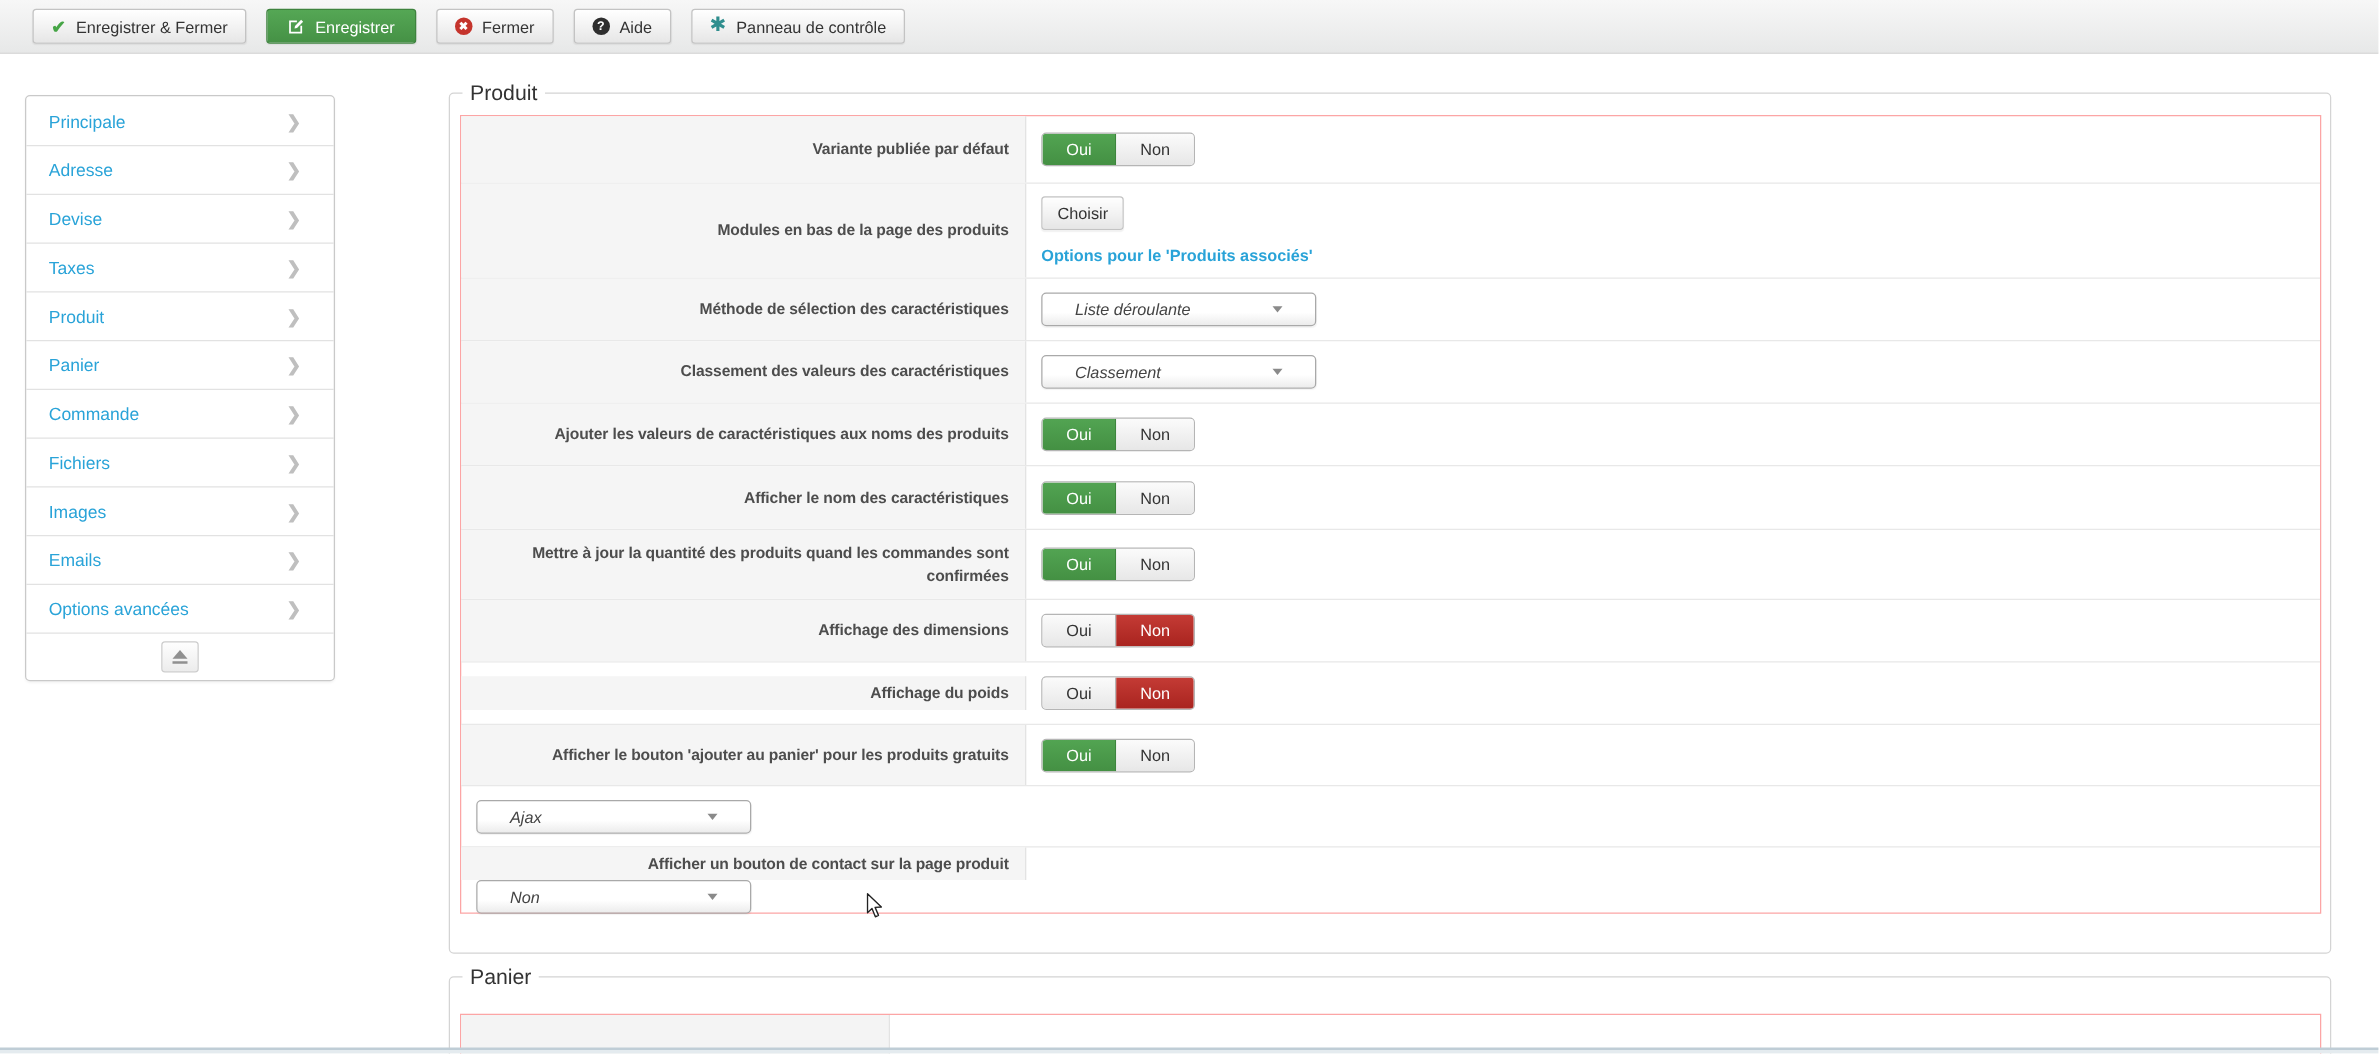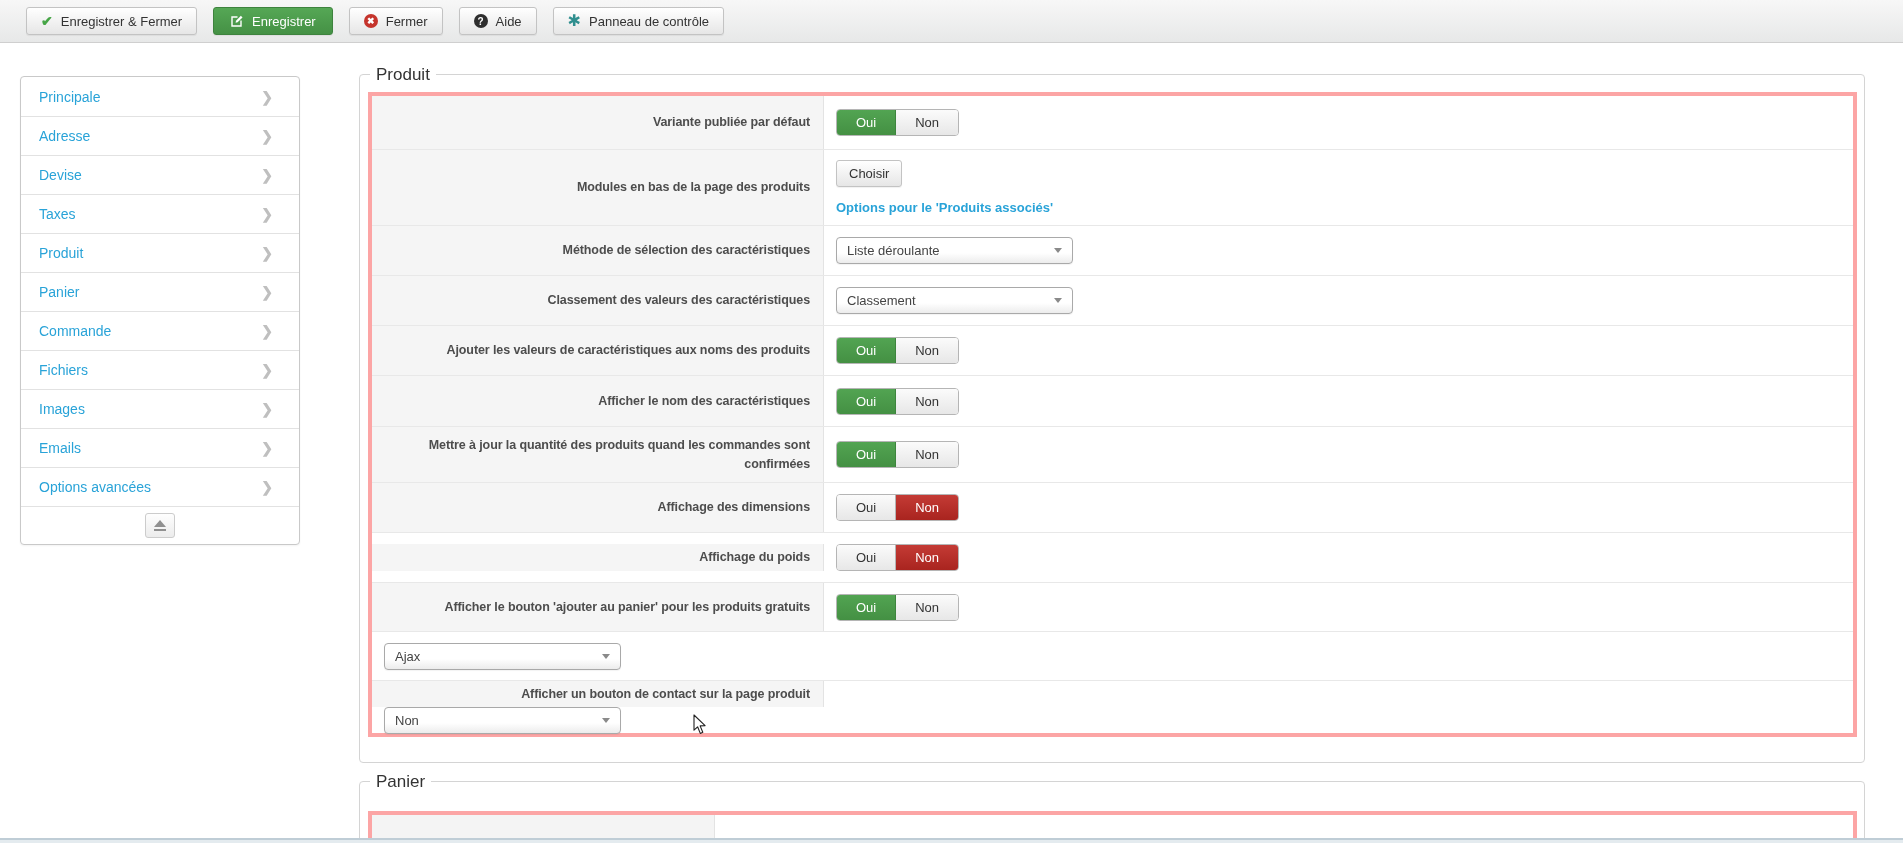--- a/index.html
+++ b/index.html
@@ -17,21 +17,21 @@
          border-radius:3px; box-shadow:0 1px 1px rgba(0,0,0,.06); cursor:pointer; white-space:nowrap; }
   .btn.success { background:linear-gradient(#55a755,#459145); border-color:#3e833e; color:#fff; padding:0 16px; }
   .ic { display:inline-flex; align-items:center; justify-content:center; }
   .ic.check { color:#46a546; font-size:14px; font-weight:bold; }
   .ic.circle { width:14px; height:14px; border-radius:50%; color:#fff; font-size:9px; font-weight:bold; }
   .ic.circle.red  { background:#c5342c; }
   .ic.circle.dark { background:#2e2e2e; font-size:10px; }
   .ic.star { color:#2f8e8e; font-size:16px; line-height:1; }
 
   
-  .sidebar { position:absolute; left:20px; top:76px; width:280px; background:#fff;
+  .sidebar { position:absolute; left:20px; top:76px; width:248px; background:#fff;
              border:1px solid #c9c9c9; border-radius:4px; box-shadow:0 1px 2px rgba(0,0,0,.05); }
   .side-item { display:flex; align-items:center; justify-content:space-between;
                height:39px; padding:0 26px 0 18px; border-top:1px solid #e2e2e2;
                color:#29a3d8; font-size:14px; cursor:pointer; }
   .side-item:first-child { border-top:none; }
   .chev { color:#bfbfbf; font-size:14px; font-weight:bold; }
   .side-foot { border-top:1px solid #e2e2e2; height:38px; display:flex; align-items:center; justify-content:center; }
   .eject-btn { width:30px; height:25px; border:1px solid #ccc; border-radius:3px;
                background:linear-gradient(#fefefe,#ececec); display:flex; flex-direction:column;
                align-items:center; justify-content:center; cursor:pointer; }
@@ -40,21 +40,21 @@
   .eject-btn .bar { width:12px; height:2px; background:#909090; margin-top:2px; }
 
   
   .panel { position:absolute; left:359px; width:1506px; border:1px solid #d4d4d4; border-radius:4px; background:#fff; }
   .panel-produit { top:74px; height:689px; }
   .panel-panier  { top:781px; height:110px; }
   .legend { position:absolute; top:-11px; left:10px; background:#fff; padding:0 6px;
             font-size:17px; color:#333; line-height:21px; }
 
   .settings { position:absolute; left:8px; top:17px; width:1489px;
-              border:4px solid #fca5a5; background:#fff; }
+              border:1px solid #fca5a5; background:#fff; }
   .srow { display:flex; align-items:stretch; border-bottom:1px solid #e8e8e8; }
   .srow:last-child { border-bottom:none; }
   .lcell { width:452px; background:#f5f5f5; border-right:1px solid #e3e3e3;
            display:flex; align-items:center; justify-content:flex-end;
            padding:4px 13px 4px 3px; }
   .slabel { font-size:12.5px; font-weight:bold; color:#4d4d4d; text-align:right; line-height:1.45; letter-spacing:-0.1px; }
   .vcell { flex:1; display:flex; align-items:center; padding-left:12px; }
   .vcell.stack { flex-direction:column; align-items:flex-start; justify-content:center; gap:13px; }
 
   .panel-panier .lcell { width:343px; background:#f4f4f4; }
@@ -63,24 +63,24 @@
   .toggle { display:inline-flex; height:27px; border:1px solid #b5b5b5; border-radius:4px;
             overflow:hidden; font-size:13px; cursor:pointer; }
   .seg { display:flex; align-items:center; justify-content:center; padding:0 19px;
          background:linear-gradient(#fbfbfb,#e7e7e7); color:#333; }
   .seg.active-green { background:linear-gradient(#52a452,#449043); color:#fff; }
   .seg.active-red   { background:linear-gradient(#c43b35,#a9241f); color:#fff; }
   .seg.on { border-right:1px solid #b5b5b5; }
   .seg.on.active-green { border-right-color:#3d853d; }
 
   
-  .chosen { width:237px; height:27px; border:1px solid #a9a9a9; border-radius:4px;
+  .chosen { width:220px; height:27px; border:1px solid #a9a9a9; border-radius:4px;
             background:linear-gradient(#ffffff 60%,#ececec); display:flex; align-items:center;
-            justify-content:space-between; padding:0 10px; font-size:13px; color:#444;
-            box-shadow:0 1px 1px rgba(0,0,0,.05); cursor:pointer; }
+            justify-content:space-between; padding:0 26px; font-size:13px; color:#444;
+            box-shadow:0 1px 1px rgba(0,0,0,.05); cursor:pointer;font-style:italic; }
   .caret { width:0; height:0; border-left:4px solid transparent; border-right:4px solid transparent;
            border-top:5px solid #8a8a8a; }
 
   .btn.small { height:27px; padding:0 12px; }
   a.link { color:#29a3d8; font-size:13px; text-decoration:none; cursor:pointer;font-weight:bold; }
 
   
   .bottom-strip  { position:absolute; left:0; top:838px; width:1903px; height:2px; background:#bfcdd6; }
   .bottom-strip2 { position:absolute; left:0; top:840px; width:1903px; height:3px; background:#e4ebef; }
 

